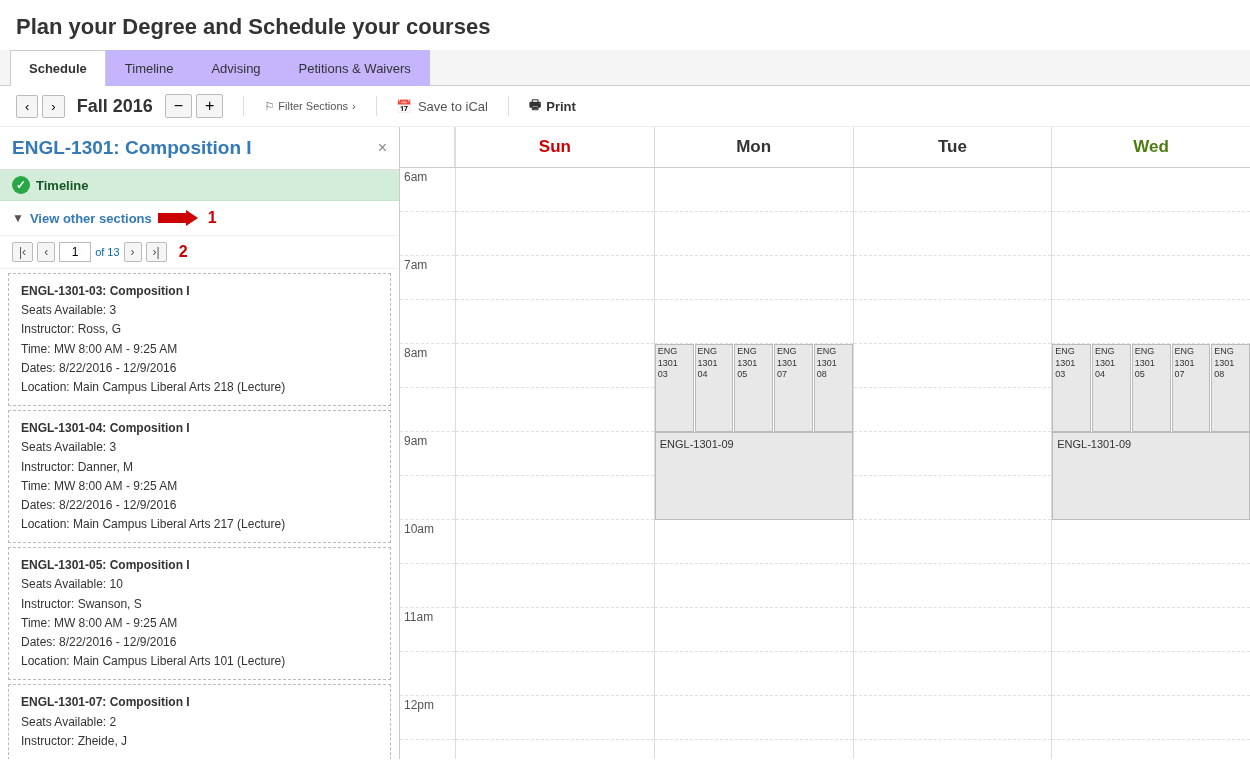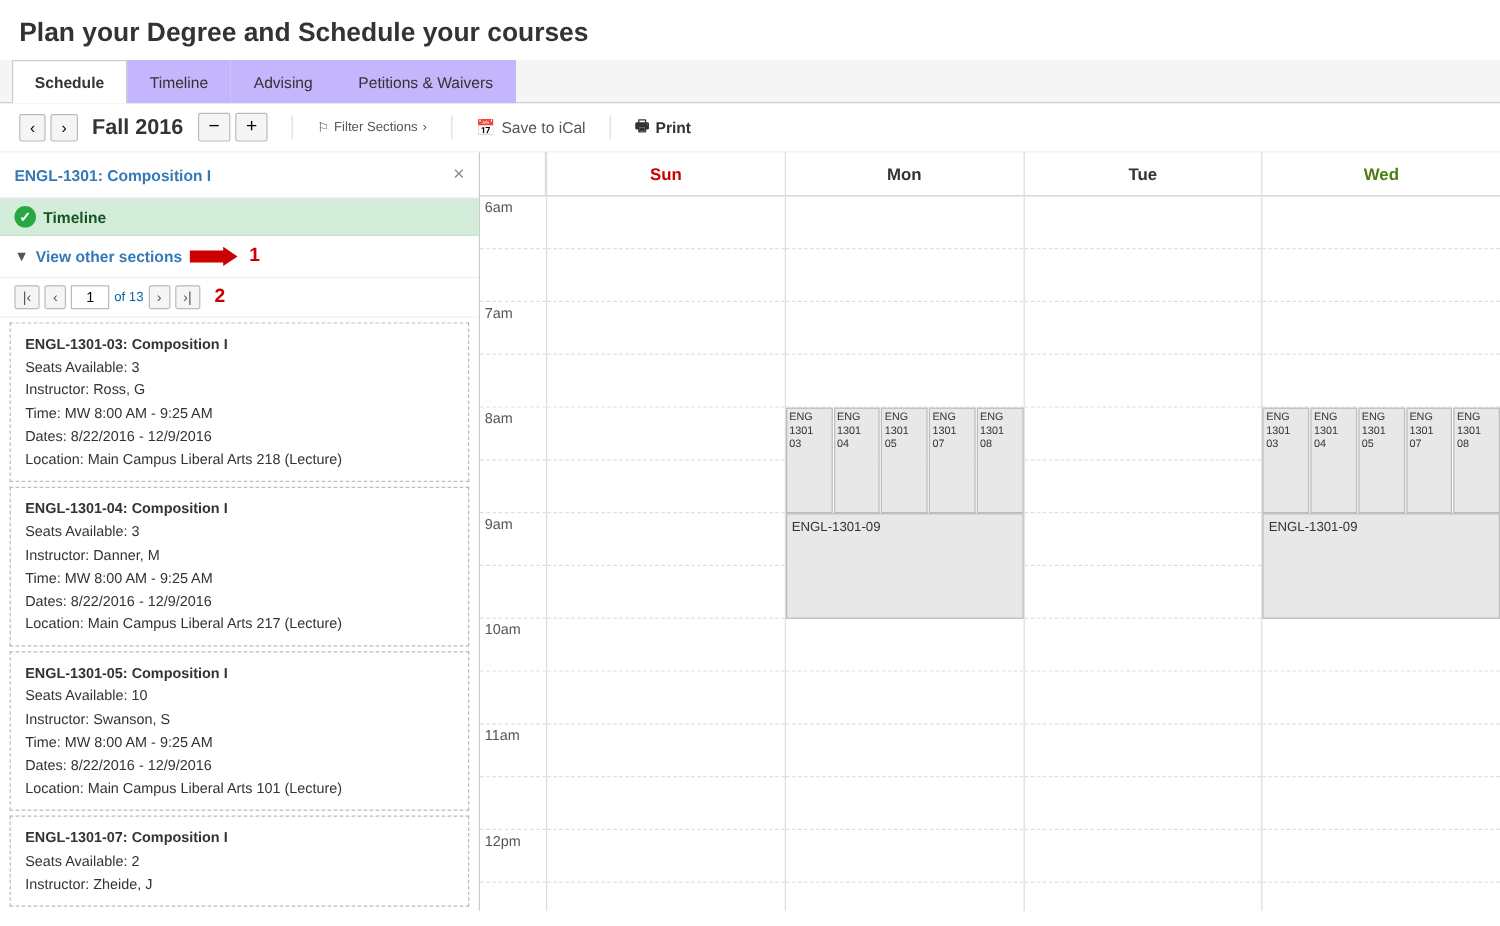--- a/index.html
+++ b/index.html
@@ -25,21 +25,21 @@
     .toolbar-print { display: flex; align-items: center; gap: 5px; color: #333; cursor: pointer; font-size: 13px; font-weight: bold; }
     .divider-v { width: 1px; height: 20px; background: #ddd; }
 
     
     .main-layout { display: flex; height: calc(772px - 140px); }
 
     
     .left-panel { width: 400px; min-width: 400px; border-right: 1px solid #ccc; overflow-y: auto; position: relative; }
 
     .course-header { padding: 10px 12px; border-bottom: 1px solid #e0e0e0; display: flex; justify-content: space-between; align-items: center; }
-    .course-link { color: #337ab7; text-decoration: none; font-size: 13px; font-weight: bold; }
+    .course-link { color: #337ab7; text-decoration: none; font-size: 19px; font-weight: bold; }
     .close-btn { cursor: pointer; color: #888; font-size: 16px; }
 
     .approved-bar { background: #d4edda; padding: 6px 12px; display: flex; align-items: center; gap: 6px; border-bottom: 1px solid #c3e6cb; }
     .approved-icon { width: 18px; height: 18px; background: #28a745; border-radius: 50%; display: flex; align-items: center; justify-content: center; color: white; font-size: 12px; font-weight: bold; }
     .approved-text { color: #155724; font-weight: bold; font-size: 13px; }
 
     .view-sections-row { padding: 8px 12px; display: flex; align-items: center; gap: 6px; border-bottom: 1px solid #eee; }
     .toggle-icon { color: #555; font-size: 12px; cursor: pointer; }
     .view-sections-link { color: #337ab7; font-weight: bold; font-size: 13px; cursor: pointer; text-decoration: none; }
 
@@ -47,21 +47,21 @@
     .page-nav-btn { border: 1px solid #bbb; background: #f5f5f5; cursor: pointer; padding: 2px 6px; font-size: 12px; border-radius: 2px; color: #555; }
     .page-input { width: 32px; text-align: center; border: 1px solid #bbb; padding: 2px 4px; font-size: 12px; }
     .page-of { font-size: 11px; color: #0369a1; }
 
     .section-list { }
     .section-item { padding: 8px 12px; border: 1px dashed #bbb; margin: 4px 8px; font-size: 12px; line-height: 1.6; cursor: pointer; }
     .section-item .s-title { font-weight: bold; color: #333; }
 
     
     .calendar-panel { flex: 1; overflow: auto; position: relative; }
-    .cal-header-cell { flex: 1; text-align: center; padding: 10px 12px; font-size: 14px; font-weight: bold; border-left: 1px solid #ddd; }
+    .cal-header-cell { flex: 1; text-align: center; padding: 10px 12px; font-size: 17px; font-weight: bold; border-left: 1px solid #ddd; }
     .cal-header-cell.sun { color: #cc0000; }
     .cal-header-cell.mon { color: #333; }
     .cal-header-cell.tue { color: #333; }
     .cal-header-cell.wed { color: #4d7c0f; }
     .time-gutter { width: 55px; min-width: 55px; }
 
     .cal-body { display: flex; }
     .time-col { width: 55px; min-width: 55px; }
     .time-slot { height: 44px; border-bottom: 1px dashed #e0e0e0; display: flex; align-items: flex-start; padding-top: 2px; padding-left: 4px; font-size: 12px; color: #555; }
 

